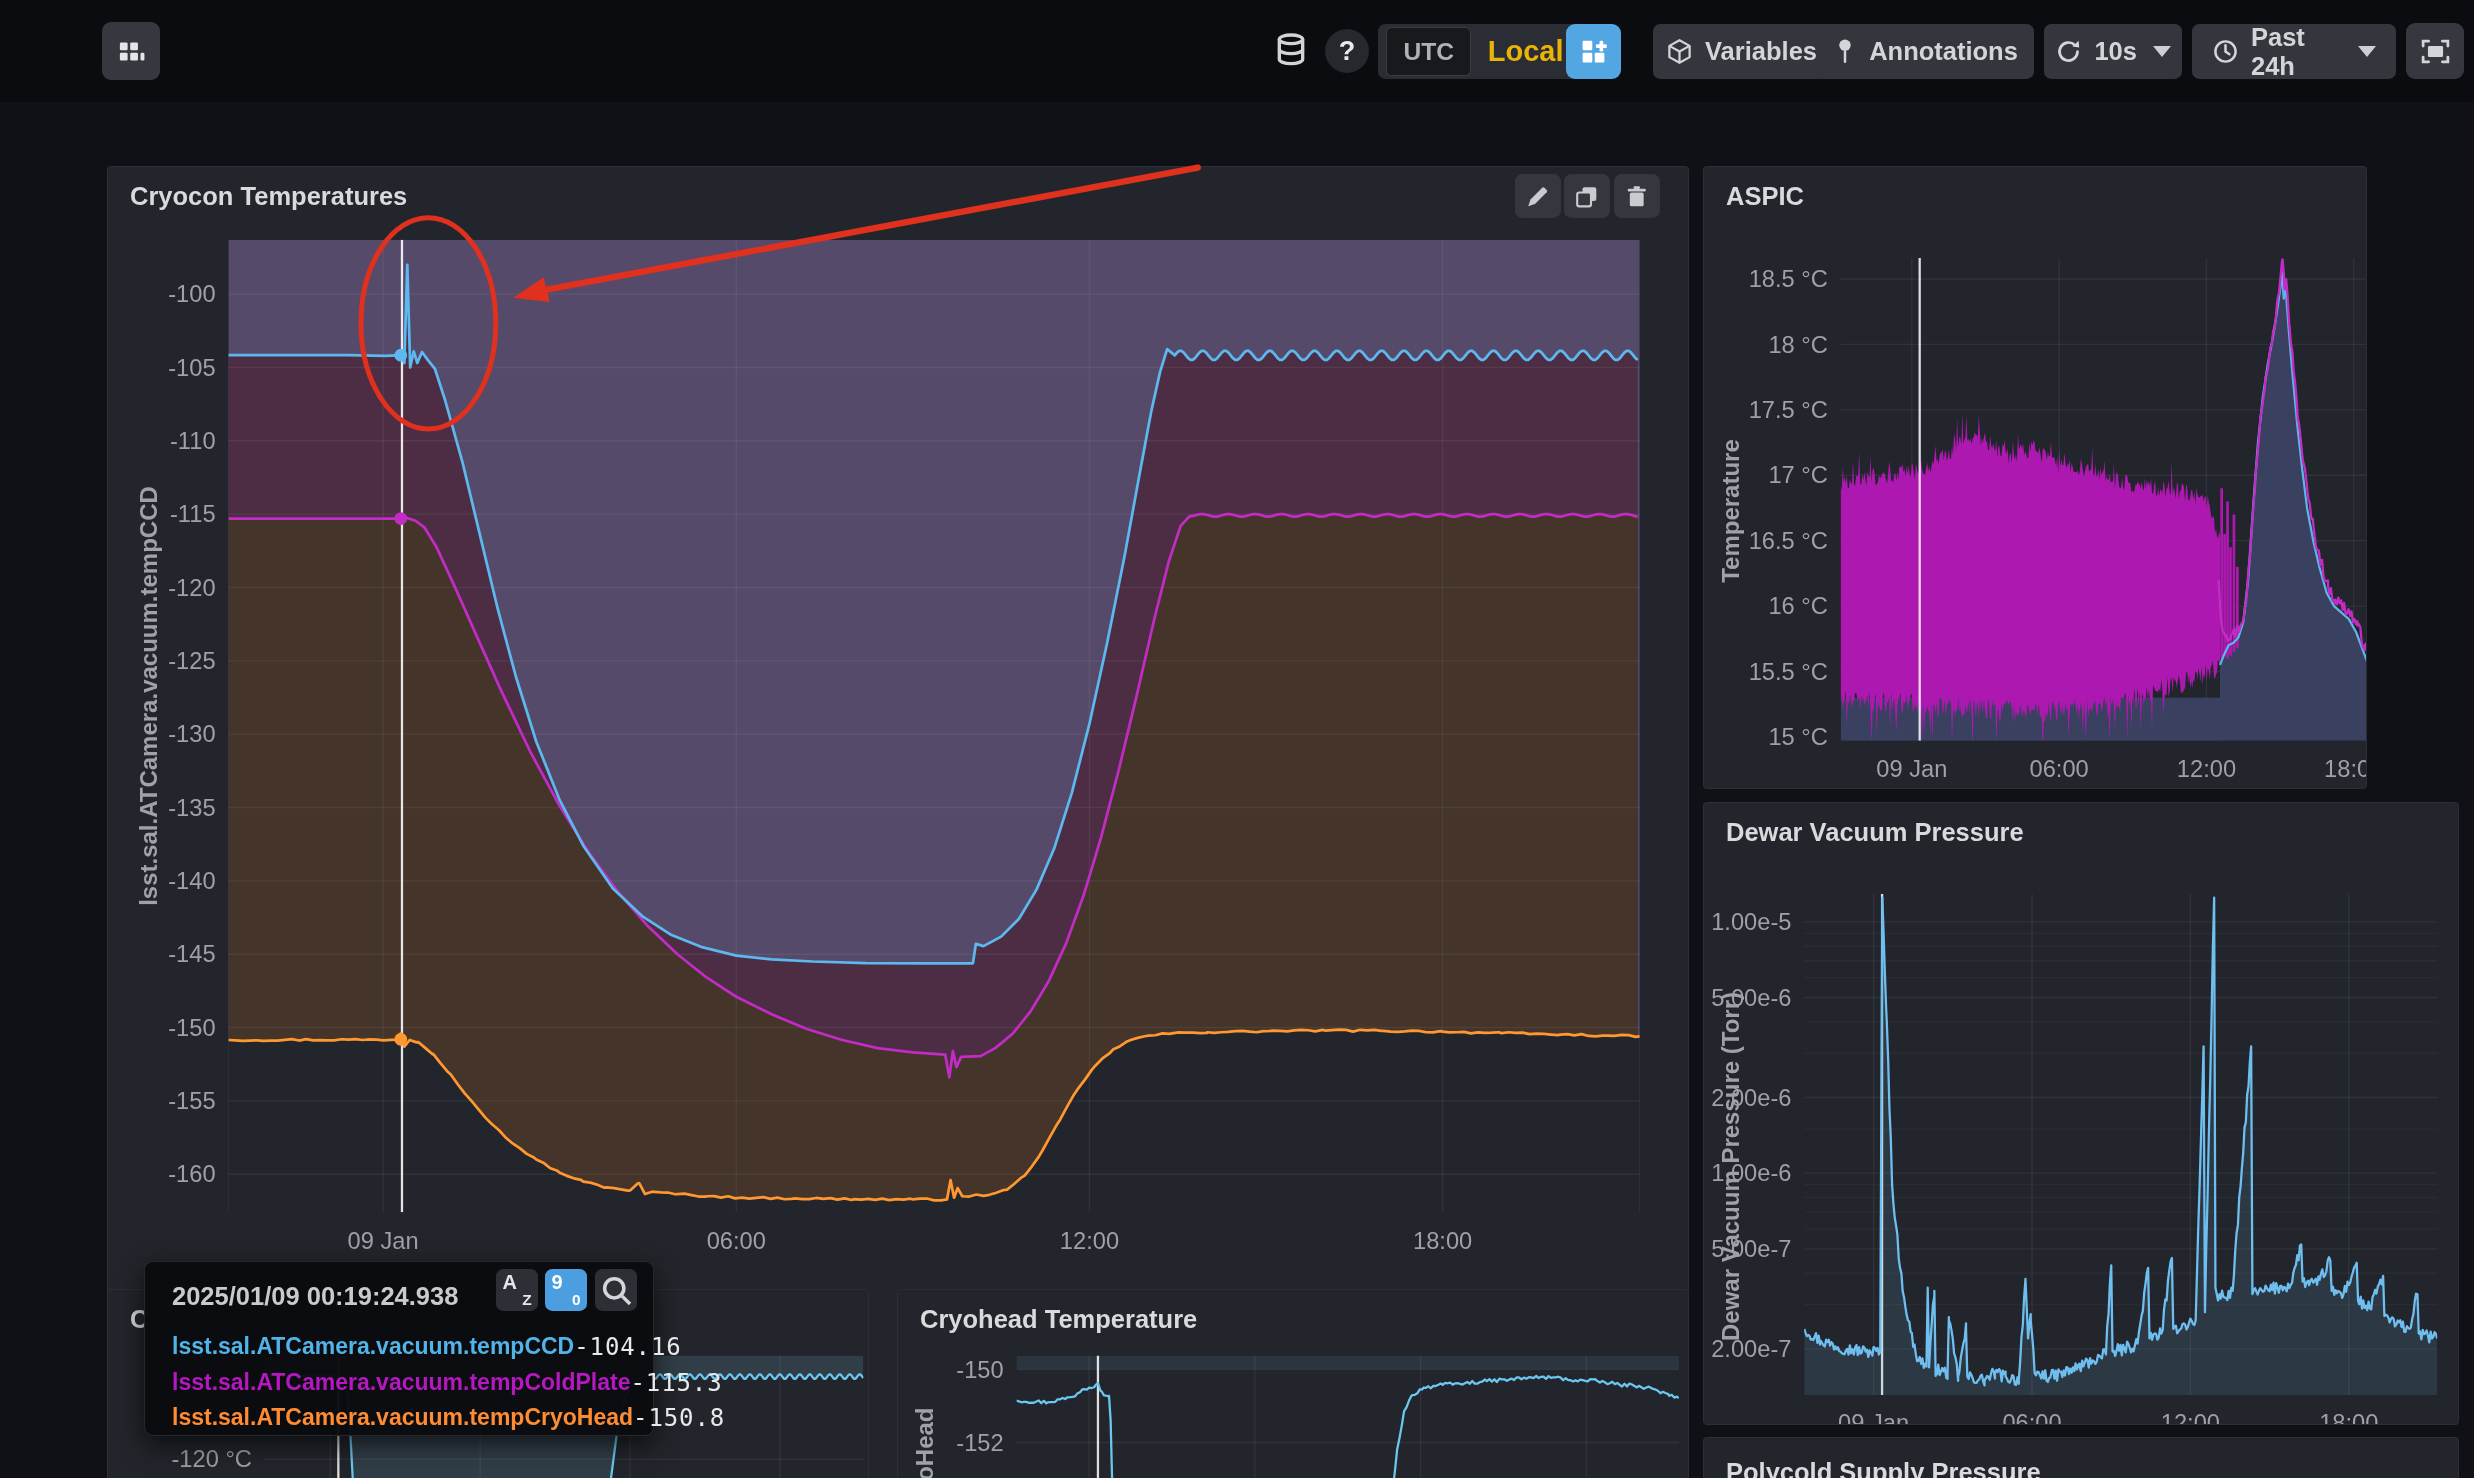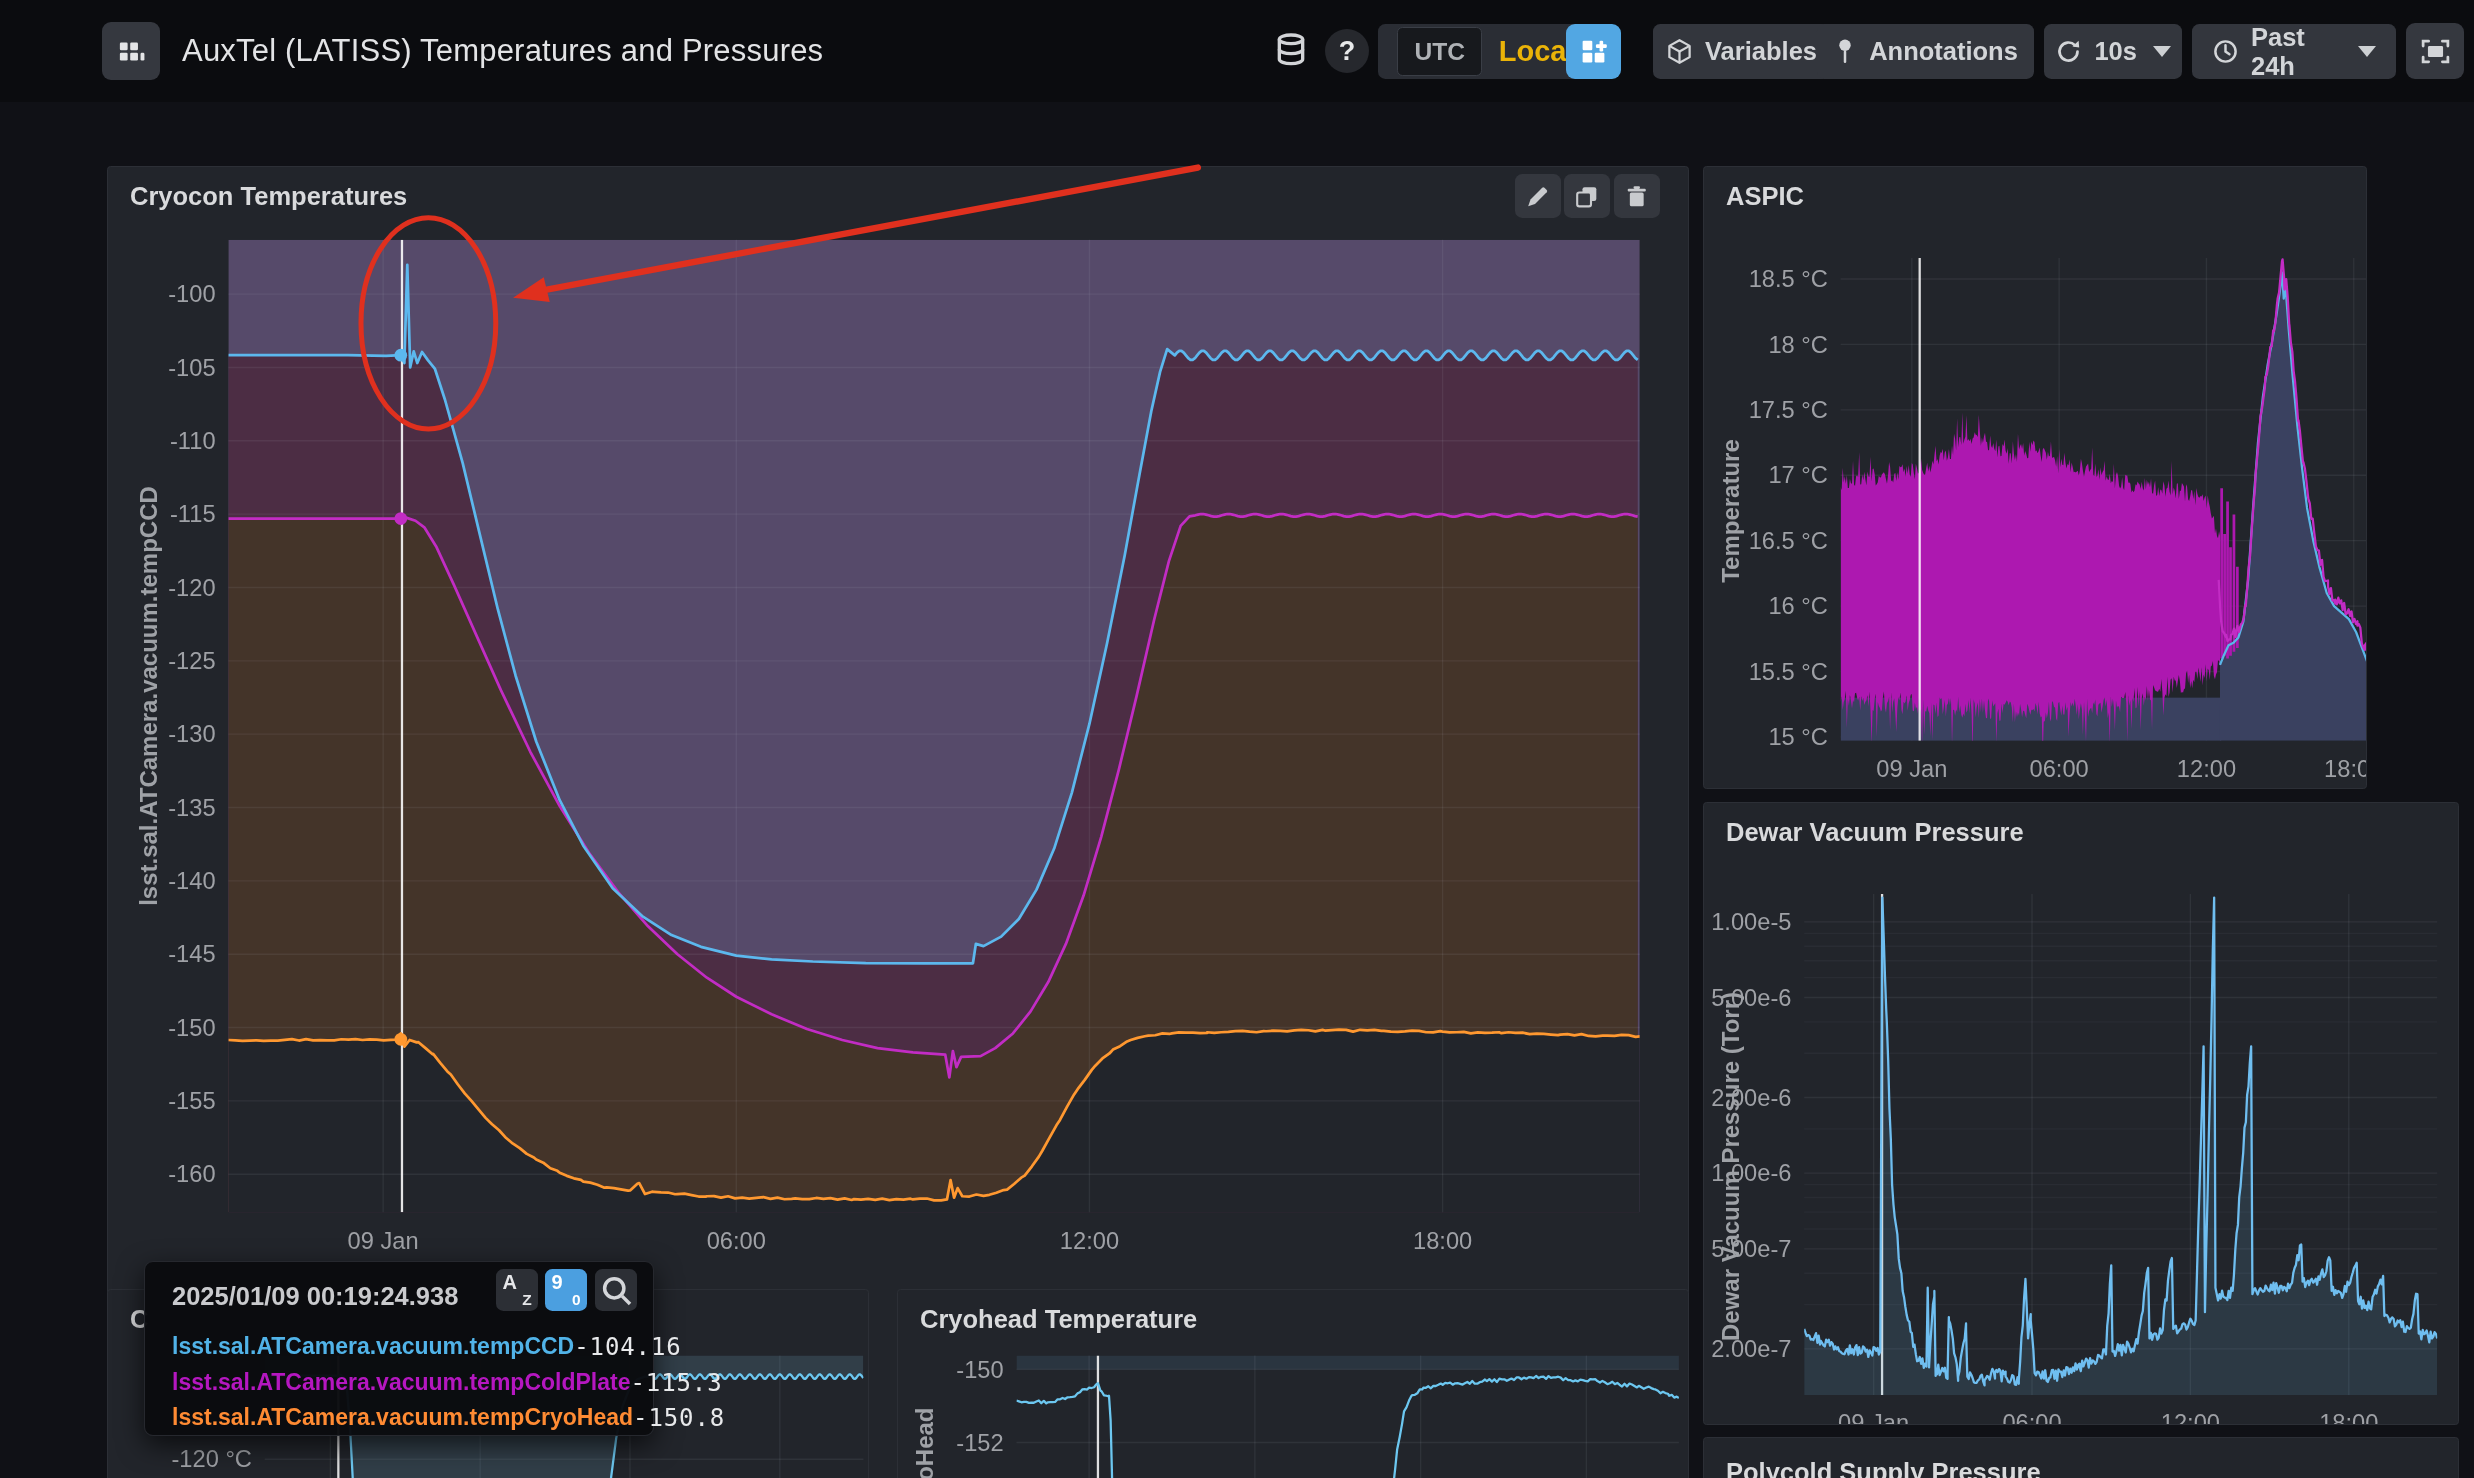--- a/index.html
+++ b/index.html
@@ -11,21 +11,21 @@
              font-size:31px;font-weight:500;color:#e3e4e6;letter-spacing:0.2px;}
   .sq-btn{position:absolute;top:22px;height:58px;border-radius:9px;background:#35383f;
           display:flex;align-items:center;justify-content:center;cursor:pointer;}
   .nav-btn{position:absolute;top:24px;height:55px;border-radius:7.3px;background:#33363d;
            display:flex;align-items:center;justify-content:center;gap:12px;
            font-size:25.5px;font-weight:700;color:#d3d5d8;padding:0 20px;box-sizing:border-box;cursor:pointer;}
   .nav-ico{display:flex;align-items:center;justify-content:center;}
   .caret{width:0;height:0;border-left:9px solid transparent;border-right:9px solid transparent;
          border-top:11px solid #cdd0d3;margin-left:3.6px;}
   .tz-wrap{position:absolute;left:1378px;top:24px;height:55px;border-radius:7.3px;background:#2a2d34;
-           display:flex;align-items:center;padding:19px;box-sizing:border-box;cursor:pointer;}
+           display:flex;align-items:center;padding:8px;box-sizing:border-box;cursor:pointer;}
   .tz-utc{height:47px;border-radius:5.5px;background:#17191d;border:0.9px solid #3a3e46;color:#aeb1b5;
           font-size:24.6px;font-weight:600;display:flex;align-items:center;padding:0 16.4px;}
   .tz-local{height:47px;color:#eab308;font-size:29px;font-weight:700;display:flex;align-items:center;padding:0 16.4px;}
   .help-circle{position:absolute;left:1325px;top:29px;width:44px;height:44px;border-radius:50%;
                background:#26282d;color:#e8e9ea;font-size:27px;font-weight:700;
                display:flex;align-items:center;justify-content:center;cursor:pointer;}
   
   .panel{position:absolute;background:#22252b;border:0.9px solid #2c2f36;border-radius:3.6px;
          box-sizing:border-box;overflow:hidden;}
   .panel-title{position:absolute;left:22px;top:14.6px;font-size:25.5px;font-weight:600;color:#d9dadc;
@@ -61,21 +61,20 @@
     <svg width="31" height="31" viewBox="0 0 24 24">
       <g fill="#e4e5e7">
         <rect x="3" y="5" width="6" height="6" rx="1"></rect>
           <rect x="11" y="5" width="6" height="6" rx="1"></rect>
         <rect x="3" y="13" width="6" height="6" rx="1"></rect>
           <rect x="11" y="13" width="6" height="6" rx="1"></rect>
         <rect x="19" y="13" width="3" height="6" rx="1"></rect>
       </g>
     </svg>
   </div>
-  <div class="nav-title">AuxTel (LATISS) Temperatures and Pressures</div>
 
   <div class="nav-ico" style="position:absolute;left:1271px;top:31px;">
     <svg width="40" height="40" viewBox="0 0 24 24" fill="none" stroke="#d2d4d7" stroke-width="2">
       <ellipse cx="12" cy="5" rx="7" ry="2.6"></ellipse>
       <path d="M5 5v6c0 1.4 3.1 2.6 7 2.6s7-1.2 7-2.6V5"></path>
       <path d="M5 11v6c0 1.4 3.1 2.6 7 2.6s7-1.2 7-2.6v-6"></path>
     </svg>
   </div>
   <div class="help-circle">
     <span>?</span>

